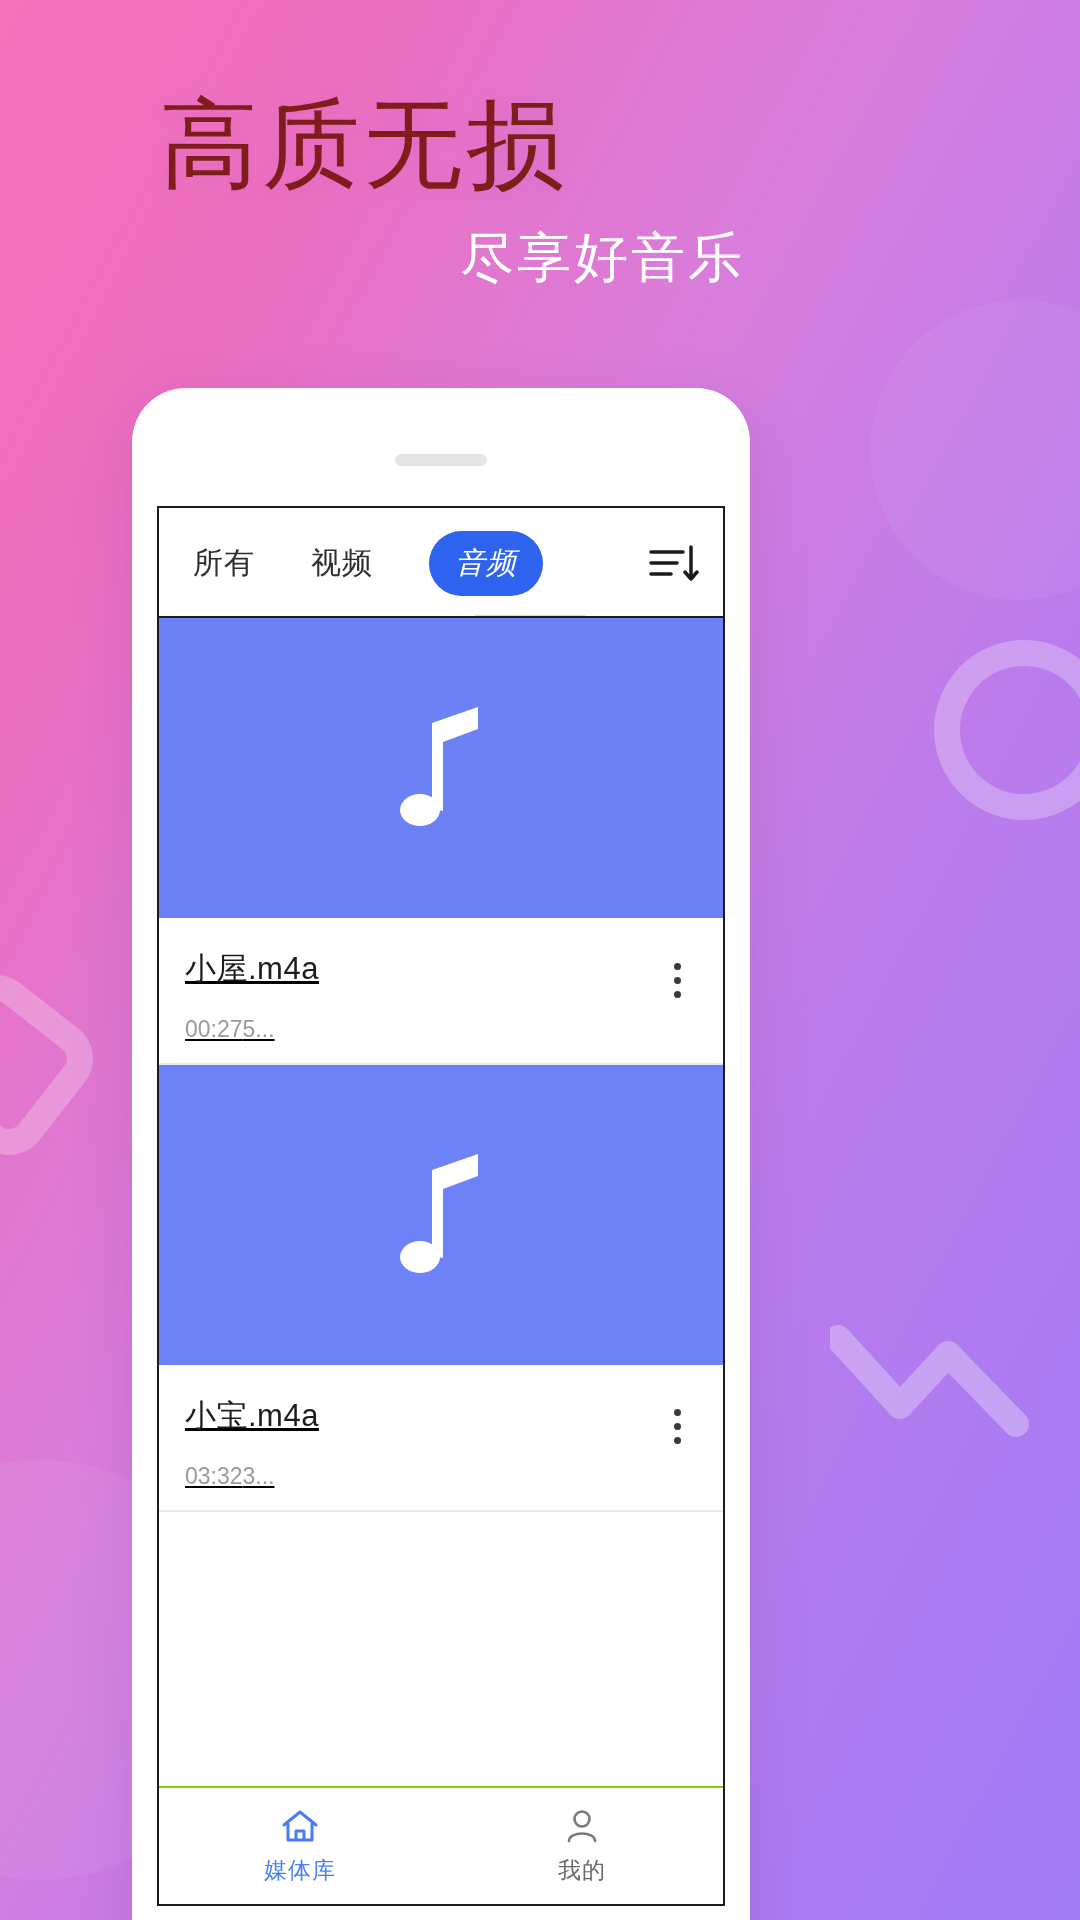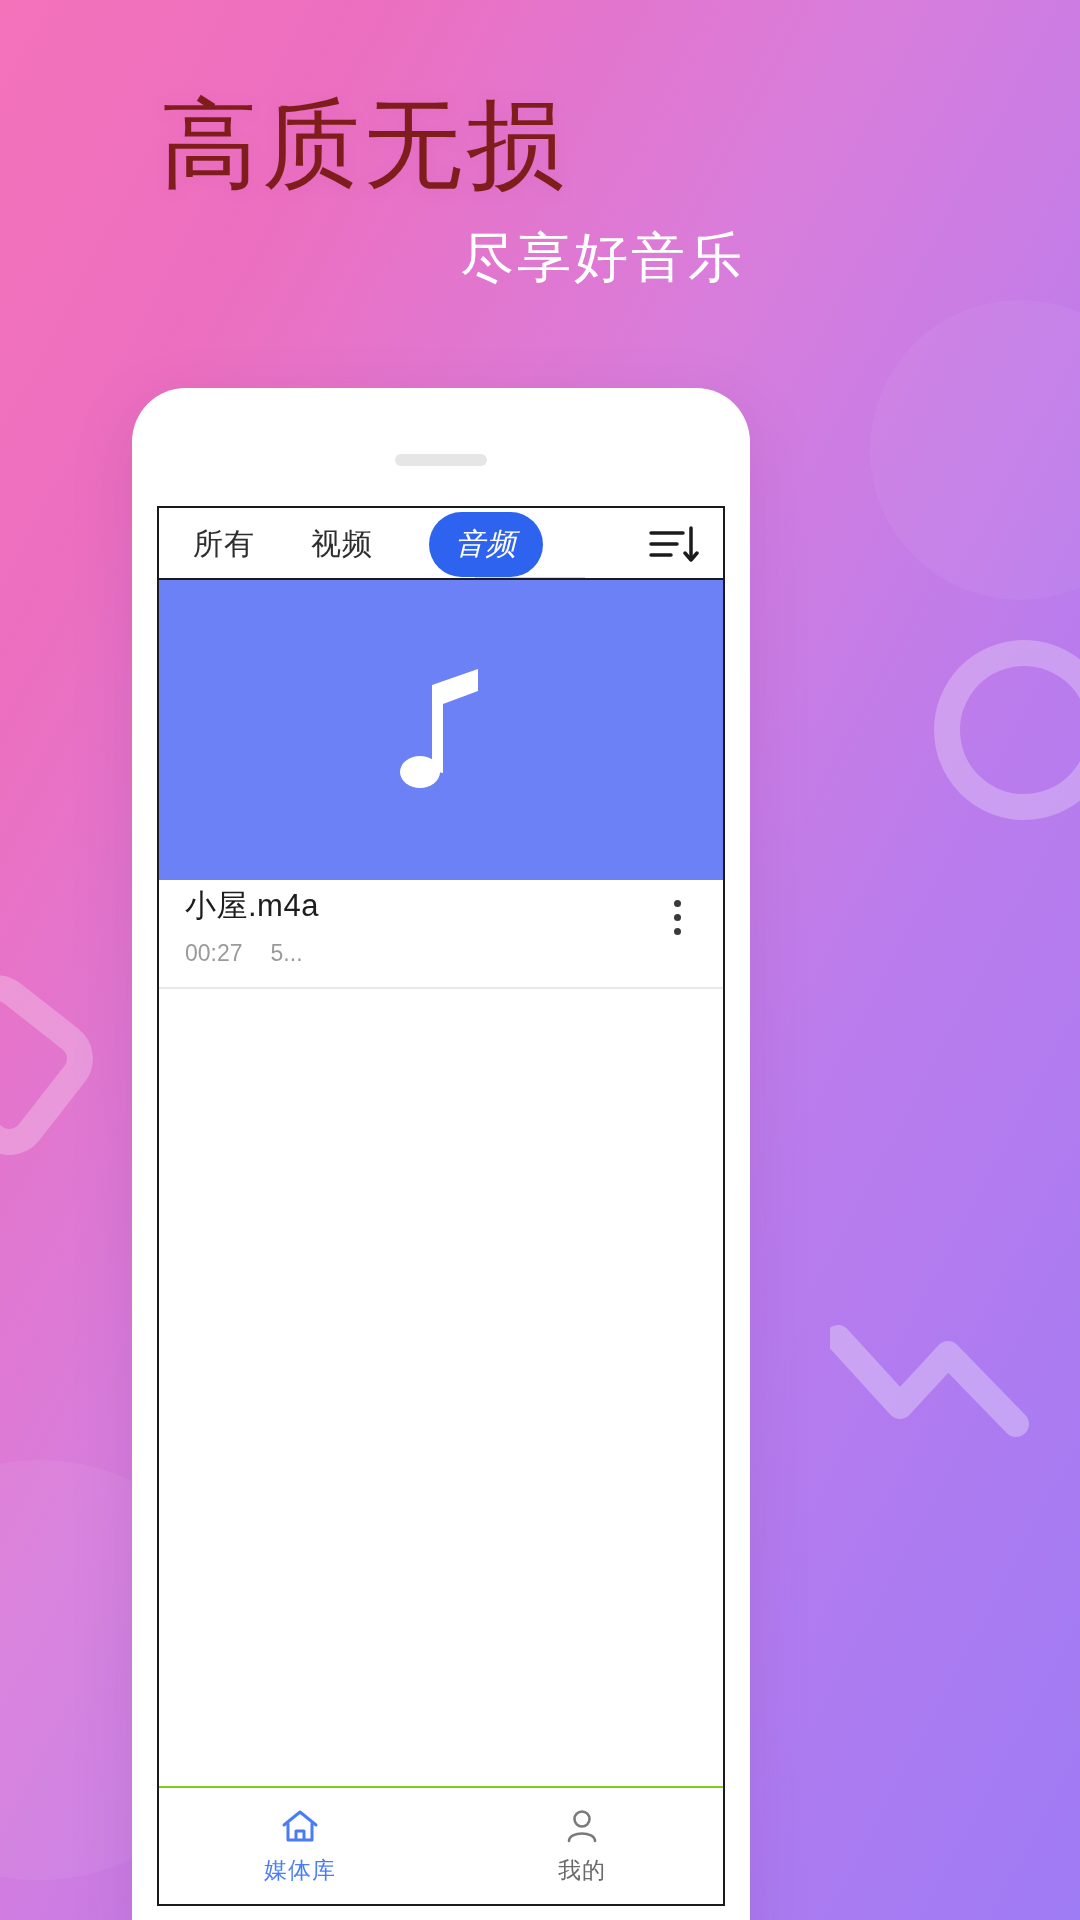--- a/index.html
+++ b/index.html
@@ -88,21 +88,21 @@
     left:25px; top:118px;
     width:568px; height:1400px;
     background:#ffffff;
     border:2px solid #1b1b1b;
     overflow:hidden;
     display:flex; flex-direction:column;
   }
 
   
   .tabbar {
-    height:72px;
+    height:110px;
     display:flex; align-items:center;
     padding:0 18px 0 34px;
     position:relative;
     flex:0 0 auto;
   }
   .tab {
     font-size:30px;
     color:#2e2e2e;
     margin-right:56px;
     letter-spacing:1px;
@@ -135,37 +135,38 @@
   .thumb {
     height:300px;
     background:#6b81f5;
     display:flex; align-items:center; justify-content:center;
   }
   .thumb.second { background:#6d82f6; }
   .note-svg { width:110px; height:150px; }
 
   .meta {
     background:#ffffff;
-    padding:7px 26px 20px 26px;
+    padding:32px 26px 20px 26px;
     display:flex; align-items:flex-start;
     border-bottom:2px solid #e9e9e9;
     position:relative;
+    text-decoration:underline;
   }
   .meta-text { flex:1; }
   .file-name {
     font-size:31px;
     color:#1d1d1d;
     line-height:1.25;
     letter-spacing:0.5px;
   }
   .file-sub {
-    margin-top:14px;
+    margin-top:27px;
     font-size:23px;
     color:#9a9a9a;
-    display:flex; gap:28px;text-align:center;
+    display:flex; text-align:center;
   }
   .kebab {
     width:40px; height:48px;
     display:flex; flex-direction:column;
     align-items:center; justify-content:center;
     gap:7px;
     margin-top:6px;
   }
   .kebab i { width:7px; height:7px; border-radius:50%; background:#3a3a3a; display:block; }
 
@@ -248,20 +249,44 @@
             </div>
           </div>
           <div class="kebab">
             <i></i>
             <i></i>
             <i></i>
           </div>
         </div>
       </div>
 
+      <div class="media-card">
+        <div class="thumb second">
+          <span class="note-svg">
+            <svg viewBox="0 0 110 150" width="110" height="150">
+              <path d="M46 116 L46 30 L92 14 L92 36 L57 49 L57 118 Z" fill="#ffffff"></path>
+              <ellipse cx="34" cy="117" rx="20" ry="16" fill="#ffffff"></ellipse>
+            </svg>
+          </span>
+        </div>
+        <div class="meta">
+          <div class="meta-text">
+            <div class="file-name">小宝.m4a</div>
+            <div class="file-sub">
+              <span>03:32</span>
+              <span>3...</span>
+            </div>
+          </div>
+          <div class="kebab">
+            <i></i>
+            <i></i>
+            <i></i>
+          </div>
+        </div>
+      </div>
 
     </div>
 
     <div class="bottomnav">
       <div class="navitem active">
         <span>
           <svg viewBox="0 0 44 40" width="44" height="40">
             <path d="M6 19 L22 6 L38 19" fill="none" stroke="#4a7df5" stroke-width="3" stroke-linecap="round" stroke-linejoin="round"></path>
             <path d="M10 18 L10 34 L34 34 L34 18" fill="none" stroke="#4a7df5" stroke-width="3" stroke-linecap="round" stroke-linejoin="round"></path>
             <path d="M18 34 L18 25 L26 25 L26 34" fill="none" stroke="#4a7df5" stroke-width="3" stroke-linejoin="round"></path>

